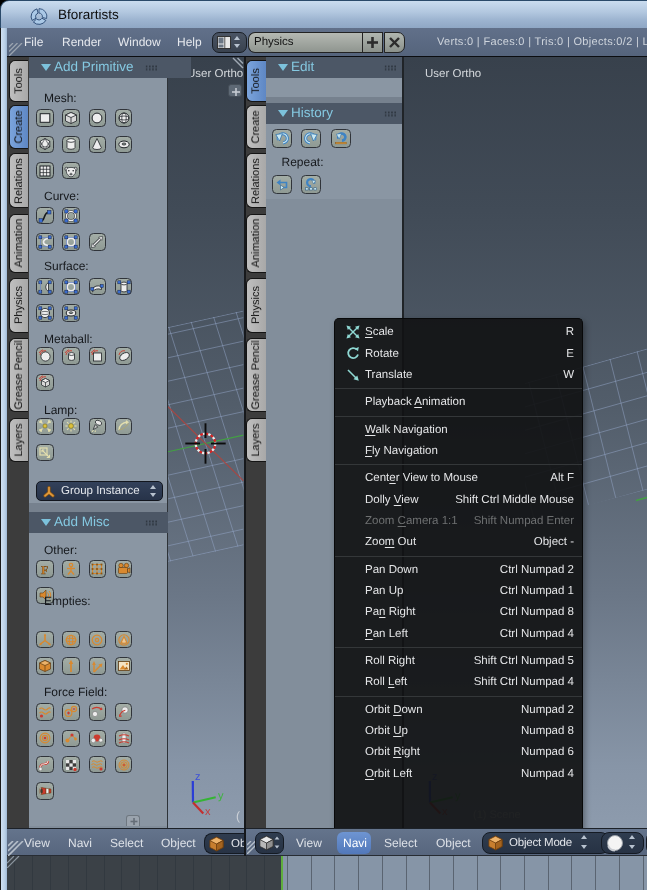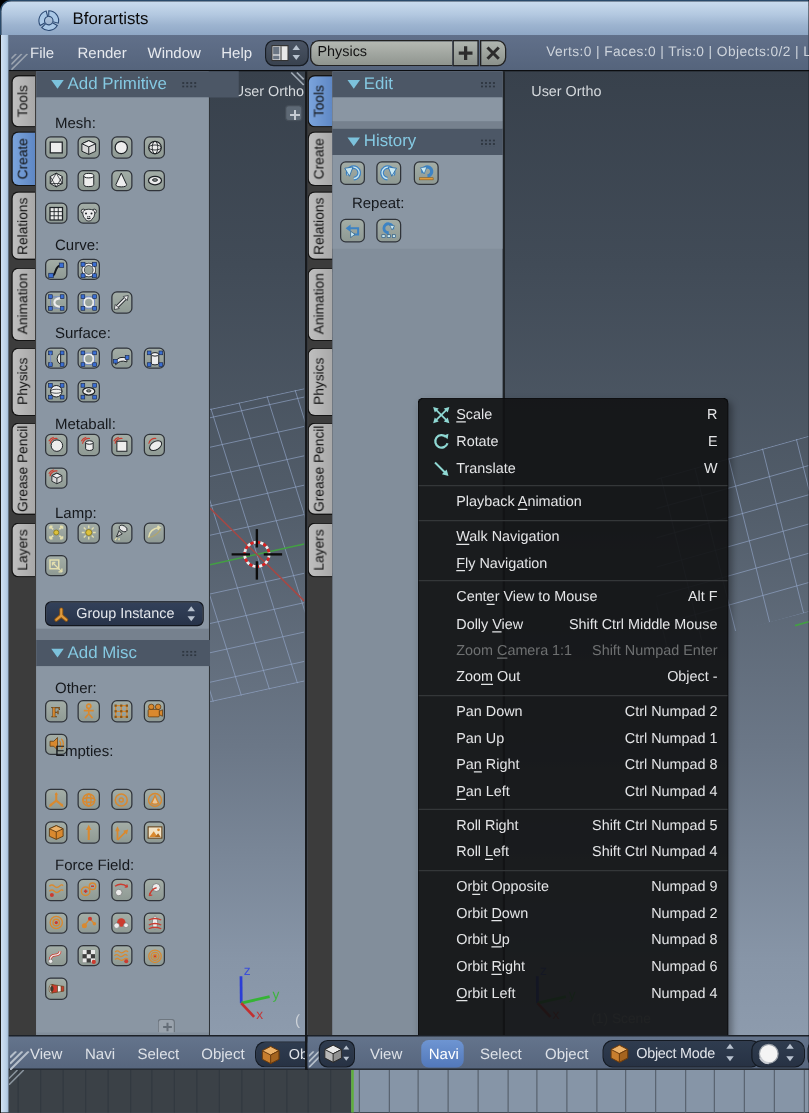--- a/index.html
+++ b/index.html
@@ -1040,24 +1040,20 @@
       <div class="ci">
         <span class="lab">Roll Right</span>
         <span class="sc">Shift Ctrl Numpad 5</span>
       </div>
       <div class="ci">
         <span class="lab">Roll <u>L</u>eft</span>
         <span class="sc">Shift Ctrl Numpad 4</span>
       </div>
       <div class="csep"></div>
       <div class="ci">
-        <span class="lab">Or<u>b</u>it Opposite</span>
-        <span class="sc">Numpad 9</span>
-      </div>
-      <div class="ci">
         <span class="lab">Orbit <u>D</u>own</span>
         <span class="sc">Numpad 2</span>
       </div>
       <div class="ci">
         <span class="lab">Orbit <u>U</u>p</span>
         <span class="sc">Numpad 8</span>
       </div>
       <div class="ci">
         <span class="lab">Orbit <u>R</u>ight</span>
         <span class="sc">Numpad 6</span>

